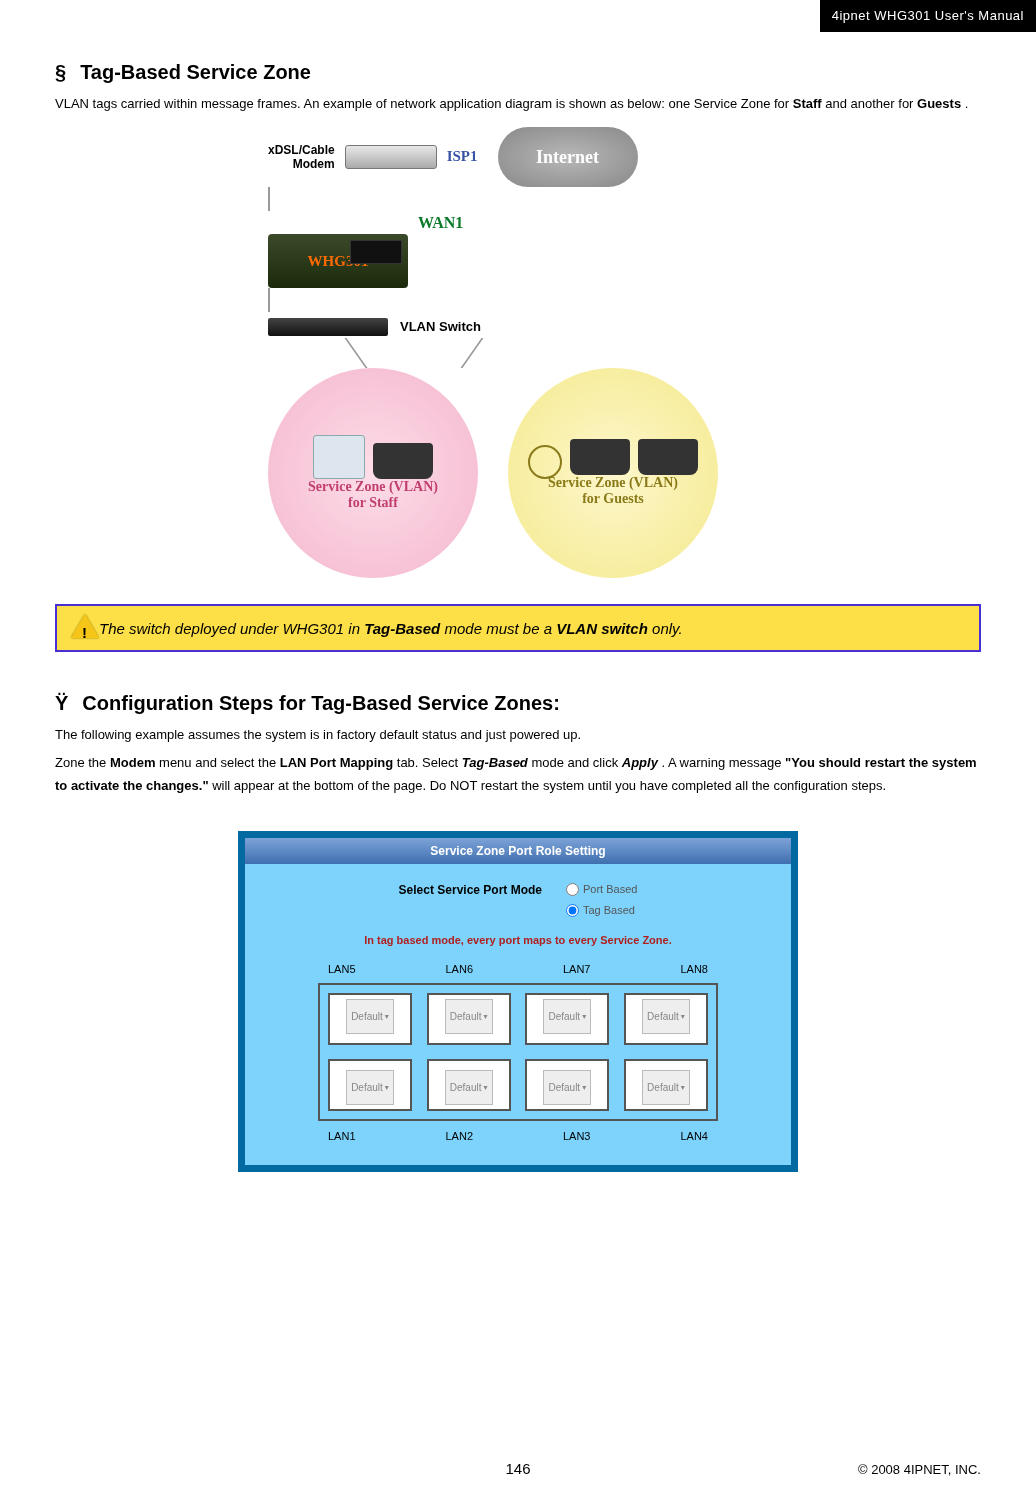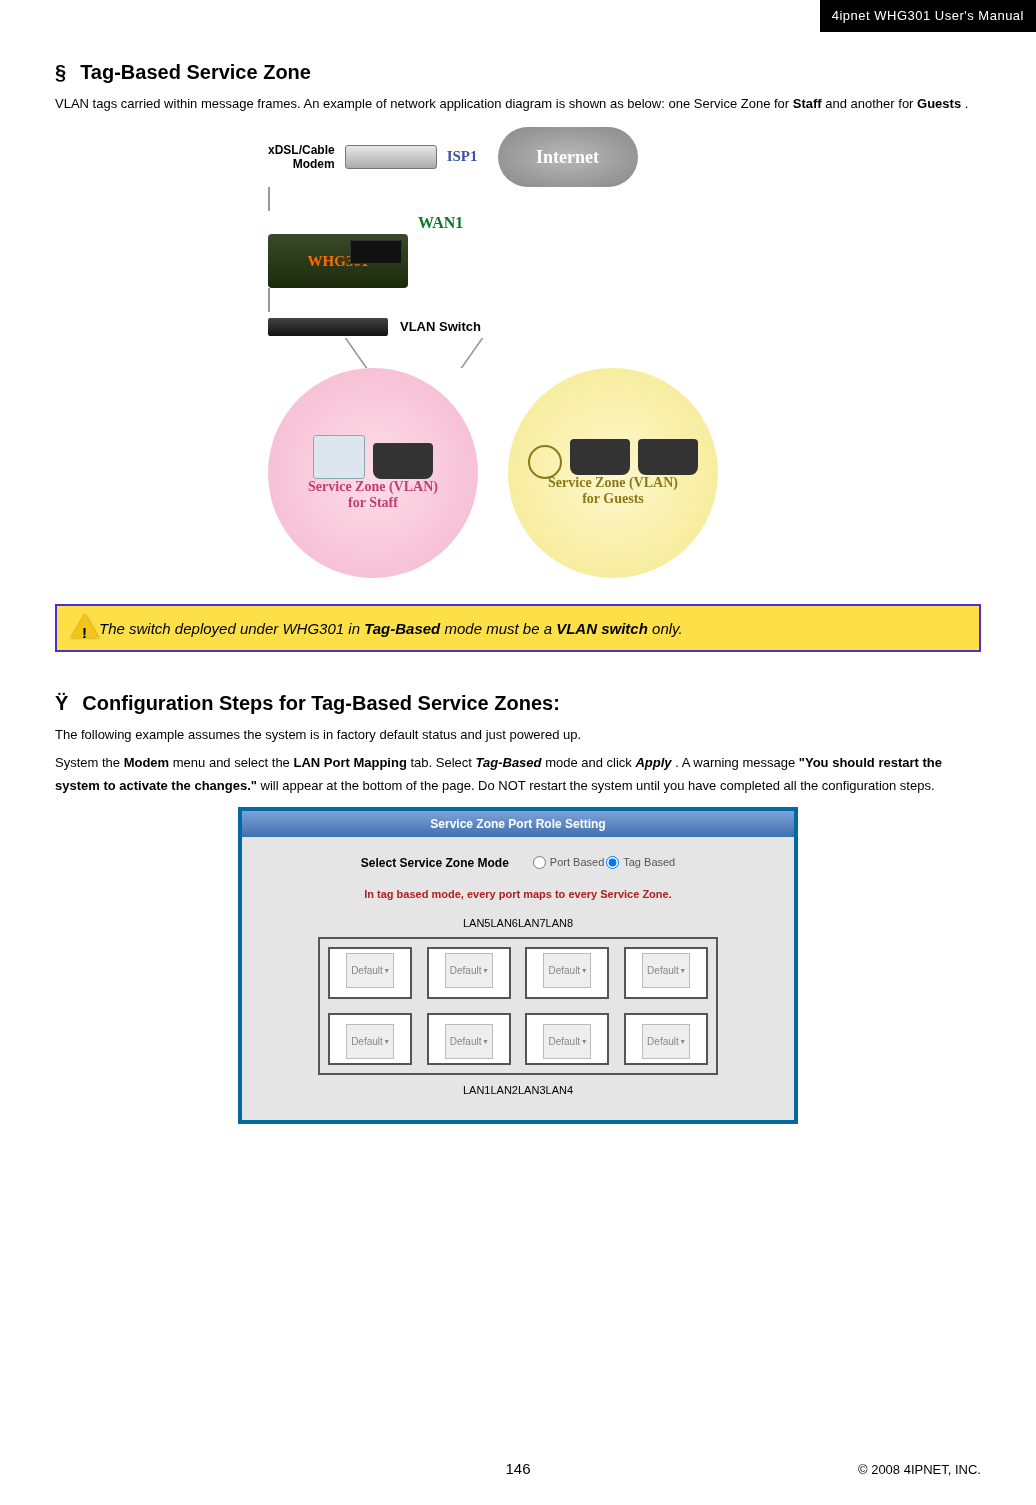--- a/index.html
+++ b/index.html
@@ -152,49 +152,50 @@
     font-weight:bold; color:#000; font-size:15px;
   }
 
   
   .step-label { font-weight:bold; margin-top:14px; }
 
   
   .ss-wrap { display:flex; justify-content:center; margin-top:10px; }
   .ss {
     width: 560px;
-    border:4px solid #0369a1;
-    background:#e5e5e5;
+    border:7px solid #0369a1;
+    background:#7dd3fc;
     padding: 12px 20px 20px 20px;
     font-size:12px;
     box-sizing:border-box;
+    margin-top:24px;
   }
   .ss-title-bar {
     background: linear-gradient(#7da3d8,#3f6faf);
     color:#fff;
     text-align:center;
     font-weight:bold;
     font-size:12px;
     padding:3px 0;
     margin:-12px -20px 16px -20px;
   }
   .ss-mode-row { display:flex; gap:24px; align-items:flex-start; justify-content:center; margin-bottom:12px;}
   .ss-mode-label { font-weight:bold; font-size:12px;}
-  .ss-radios { display:flex; flex-direction:row; gap:2px; font-size:11px; color:#555;}
+  .ss-radios { display:flex; flex-direction:column; gap:2px; font-size:11px; color:#555;}
   .ss-radio { display:flex; align-items:center; gap:4px;}
   .ss-radio input { margin:0; }
   .ss-warn { color:#b02020; font-weight:bold; text-align:center; font-size:11px; margin:12px 0 10px 0;}
   .ports-grid {
     border:2px solid #555;
     padding: 8px;
     margin: 0 auto;
     width: 380px;
   }
   .port-row { display:flex; justify-content:space-between; }
-  .port-labels { display:flex; justify-content:center; font-size:11px; margin:4px 0; }
+  .port-labels { display:flex; justify-content:space-between; font-size:11px; margin:4px 0; }
   .port {
     width:84px; height:52px;
     border:2px solid #555;
     display:flex; align-items:flex-end; justify-content:center;
     padding-bottom:4px;
     box-sizing:border-box;
     position:relative;
     background:#fff;
   }
   .port-top .port { align-items:flex-start; padding-top:4px; padding-bottom:0;}
@@ -306,38 +307,38 @@
       </div>
     </div>
 
     <div class="h2-row">
       <span class="h2-bullet">Ÿ</span>
       <span class="h2-title">Configuration Steps for Tag-Based Service Zones:</span>
     </div>
     <p class="body-text">The following example assumes the system is in factory default status and just powered up.</p>
 
     <p class="body-text">
-      <span>System the </span>
+      <span>Zone the </span>
       <span class="bold">Modem</span>
       <span> menu and select the </span>
       <span class="bold">LAN Port Mapping</span>
       <span> tab. Select </span>
       <span class="bold italic">Tag-Based</span>
       <span> mode and click </span>
       <span class="bold italic">Apply</span>
       <span>. A warning message </span>
       <span class="bold">"You should restart the system to activate the changes."</span>
       <span> will appear at the bottom of the page. Do NOT restart the system until you have completed all the configuration steps.</span>
     </p>
 
     <div class="ss-wrap">
       <div class="ss">
         <div class="ss-title-bar">Service Zone Port Role Setting</div>
         <div class="ss-mode-row">
-          <div class="ss-mode-label">Select Service Zone Mode</div>
+          <div class="ss-mode-label">Select Service Port Mode</div>
           <div class="ss-radios">
             <label class="ss-radio">
               <input type="radio" style="">
               <span>Port Based</span>
             </label>
             <label class="ss-radio">
               <input type="radio" checked="" style="">
               <span>Tag Based</span>
             </label>
           </div>

